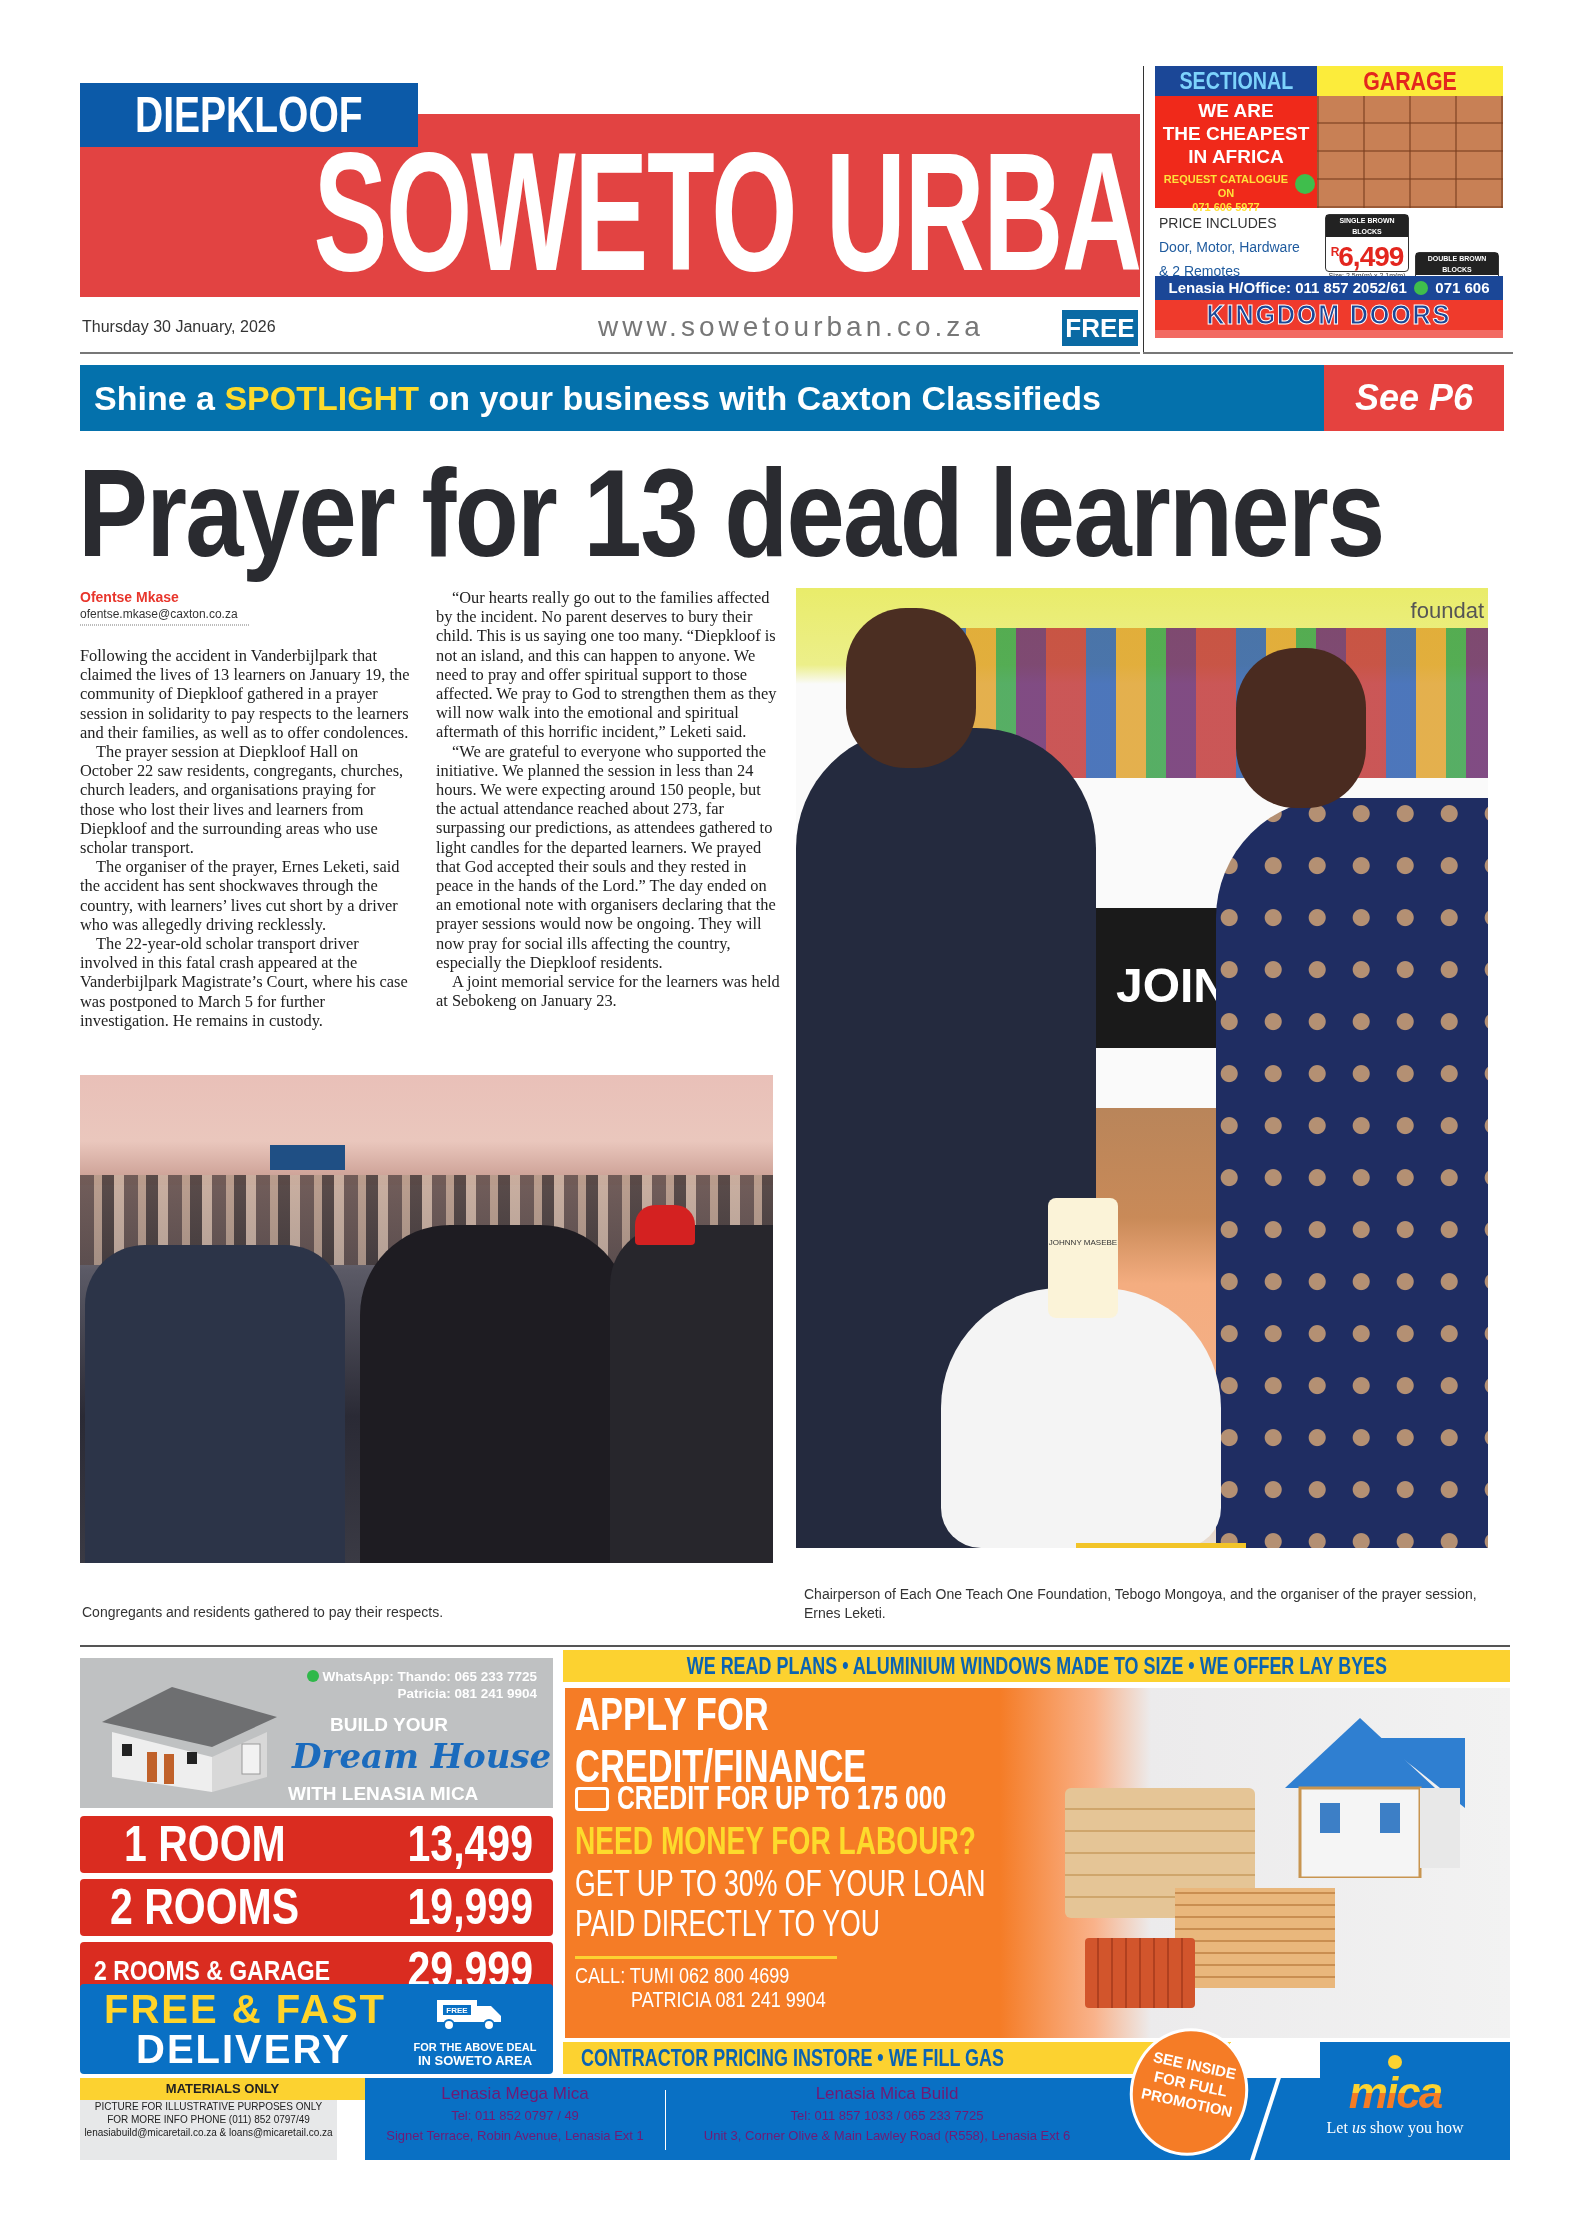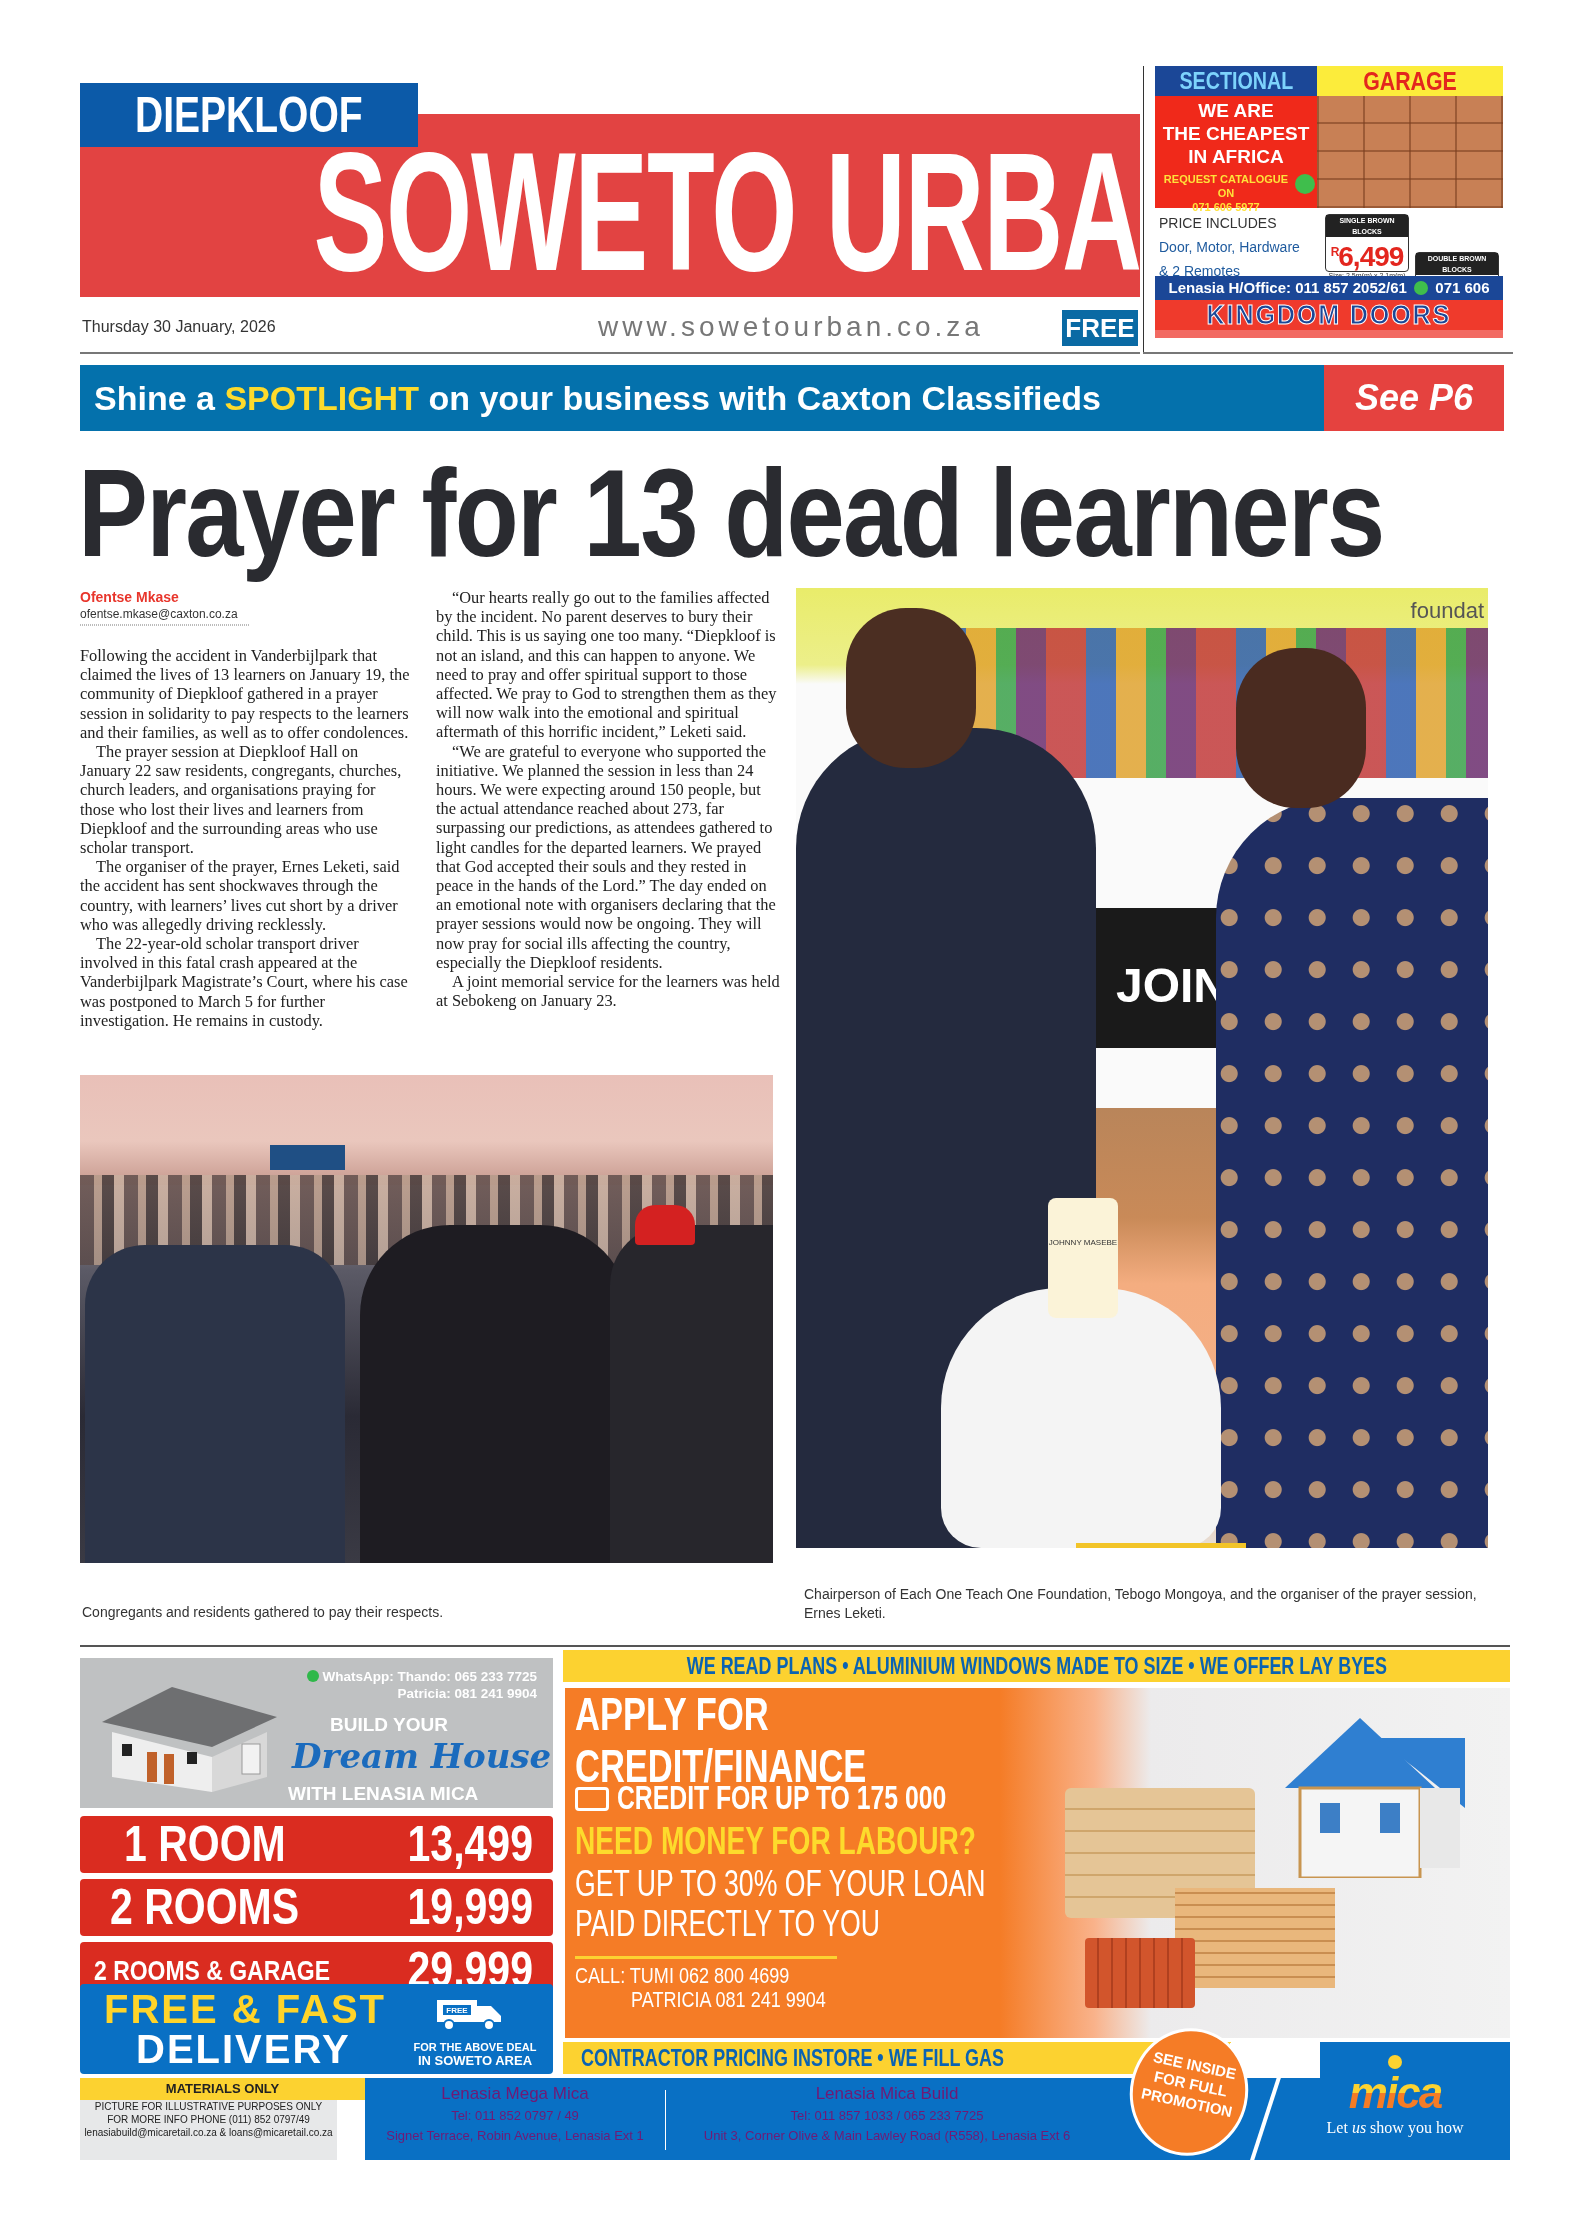--- a/index.html
+++ b/index.html
@@ -239,21 +239,21 @@
 </div>
 
 <div class="abs headline"><span>Prayer for 13 dead learners</span></div>
 
 <div class="abs byline-name">Ofentse Mkase</div>
 <div class="abs byline-mail">ofentse.mkase@caxton.co.za</div>
 <div class="abs byline-rule"></div>
 
 <div class="abs col col1">
   <p>Following the accident in Vanderbijlpark that claimed the lives of 13 learners on January 19, the community of Diepkloof gathered in a prayer session in solidarity to pay respects to the learners and their families, as well as to offer condolences.</p>
-  <p class="ind">The prayer session at Diepkloof Hall on January 22 saw residents, congregants, churches, church leaders, and organisations praying for those who lost their lives and learners from Diepkloof and the surrounding areas who use scholar transport.</p>
+  <p class="ind">The prayer session at Diepkloof Hall on October 22 saw residents, congregants, churches, church leaders, and organisations praying for those who lost their lives and learners from Diepkloof and the surrounding areas who use scholar transport.</p>
   <p class="ind">The organiser of the prayer, Ernes Leketi, said the accident has sent shockwaves through the country, with learners’ lives cut short by a driver who was allegedly driving recklessly.</p>
   <p class="ind">The 22-year-old scholar transport driver involved in this fatal crash appeared at the Vanderbijlpark Magistrate’s Court, where his case was postponed to March 5 for further investigation. He remains in custody.</p>
 </div>
 <div class="abs col col2">
   <p class="ind">“Our hearts really go out to the families affected by the incident. No parent deserves to bury their child. This is us saying one too many.  “Diepkloof is not an island, and this can happen to anyone. We need to pray and offer spiritual support to those affected. We pray to God to strengthen them as they will now walk into the emotional and spiritual aftermath of this horrific incident,” Leketi said.</p>
   <p class="ind">“We are grateful to everyone who supported the initiative. We planned the session in less than 24 hours. We were expecting around 150 people, but the actual attendance reached about 273, far surpassing our predictions, as attendees gathered to light candles for the departed learners. We prayed that God accepted their souls and they rested in peace in the hands of the Lord.” The day ended on an emotional note with organisers declaring that the prayer sessions would now be ongoing. They will now pray for social ills affecting the country, especially the Diepkloof residents.</p>
   <p class="ind">A joint memorial service for the learners was held at Sebokeng on January 23.</p>
 </div>
 
 <div class="abs photo-right">

